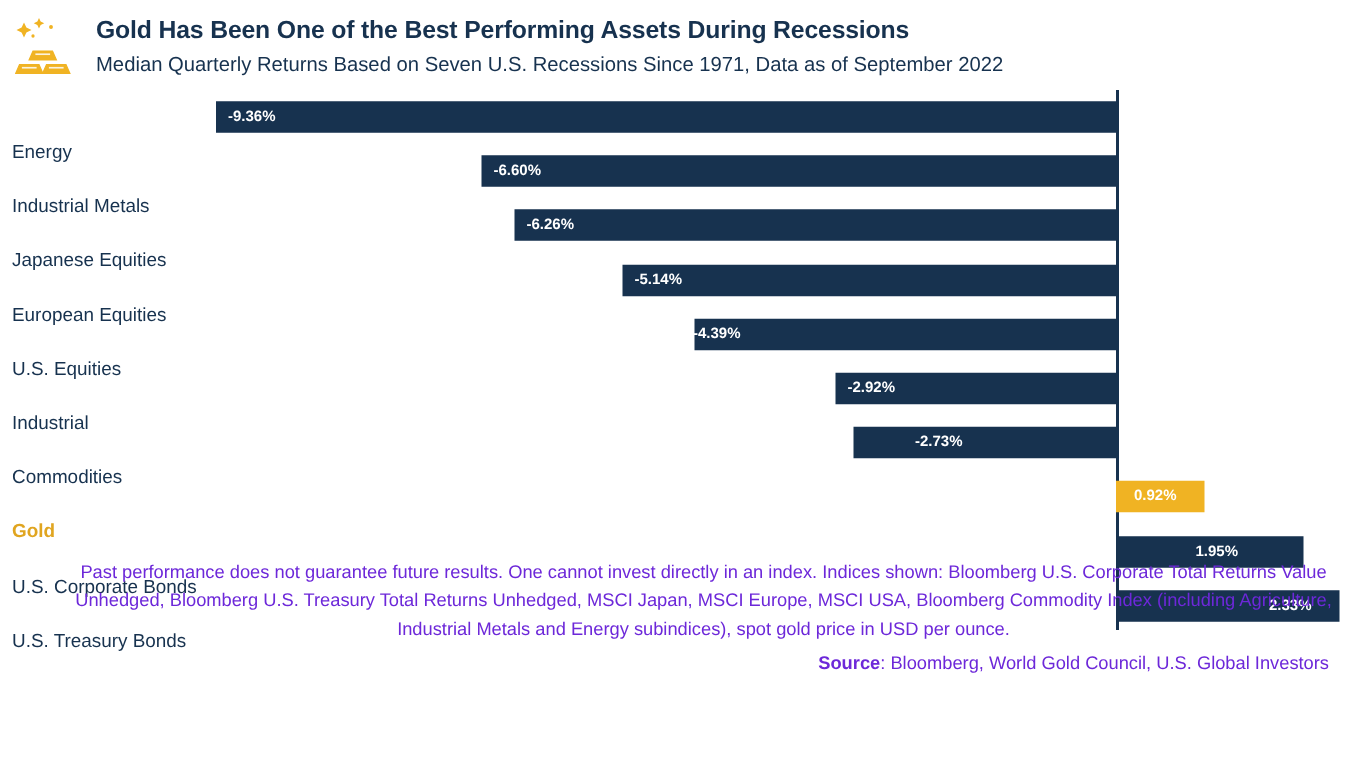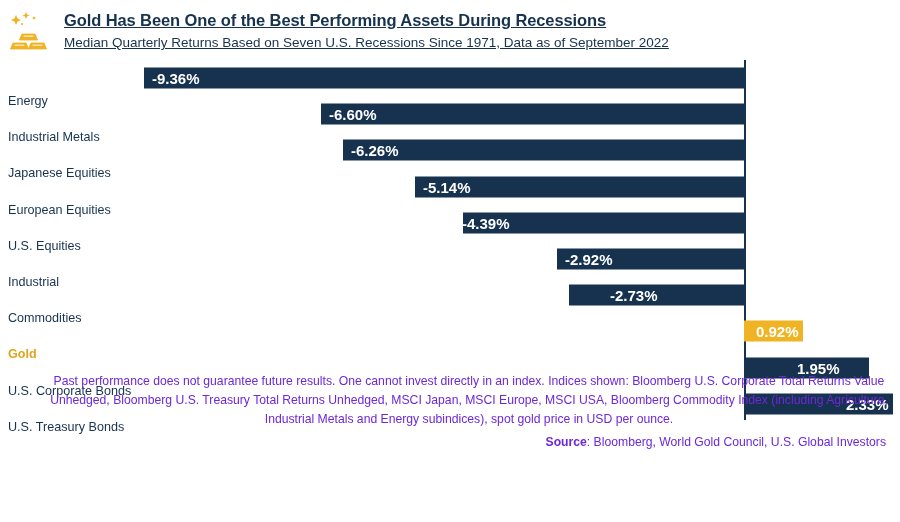--- a/index.html
+++ b/index.html
@@ -12,21 +12,20 @@
     background: #ffffff;
     font-family: "Liberation Sans", sans-serif;
     color: #16314f;
     overflow: hidden;
   }
   .page {
     position: relative;
     width: 900px;
     height: 458px;
     box-sizing: border-box;
-    text-decoration: underline;
   }
 
   
   .header {
     display: flex;
     align-items: flex-start;
     padding: 8px 12px 0 10px;
   }
   .logo {
     width: 48px;
@@ -96,21 +95,21 @@
     height: 21px;
     top: 50%;
     transform: translateY(-50%);
     background: #17324f;
   }
   .bar.gold { background: #f0b323; }
   .bar-value {
     position: absolute;
     top: 50%;
     transform: translateY(-50%);
-    font-size: 15px;
+    font-size: 10px;
     font-weight: bold;
     color: #ffffff;
     white-space: nowrap;
   }
   .axis {
     position: absolute;
     top: 0;
     bottom: 0;
     width: 1.5px;
     background: #17324f;

